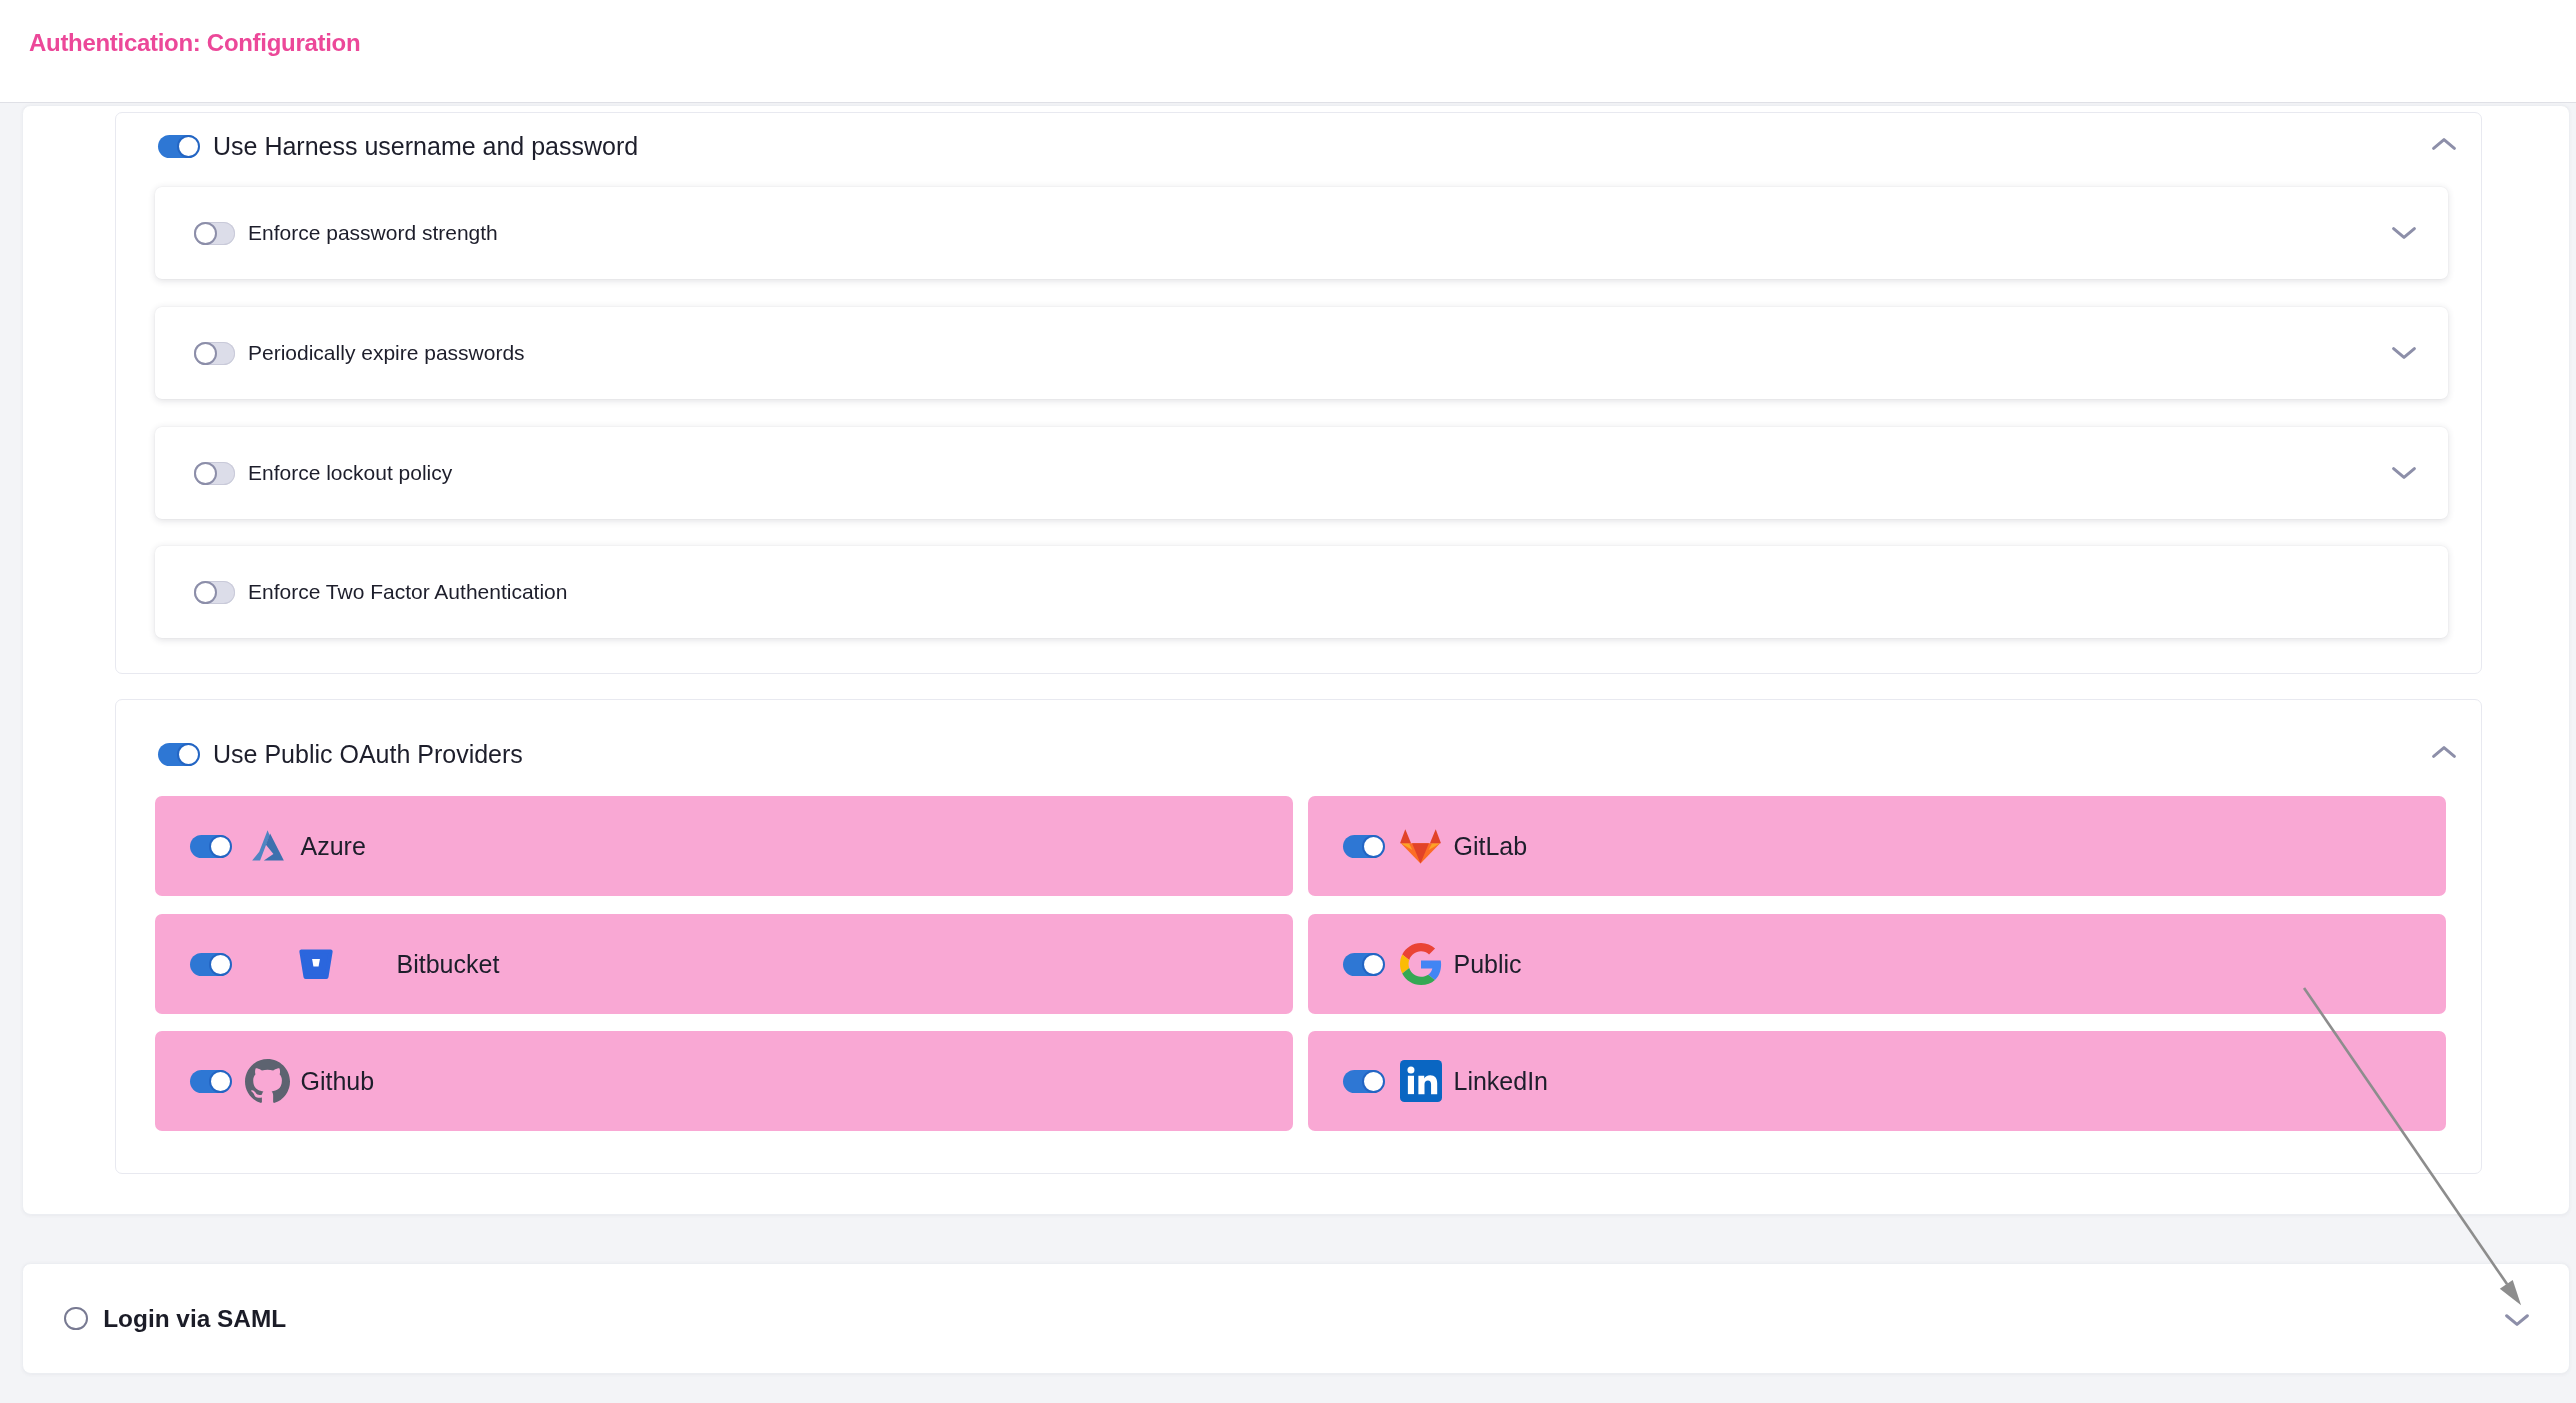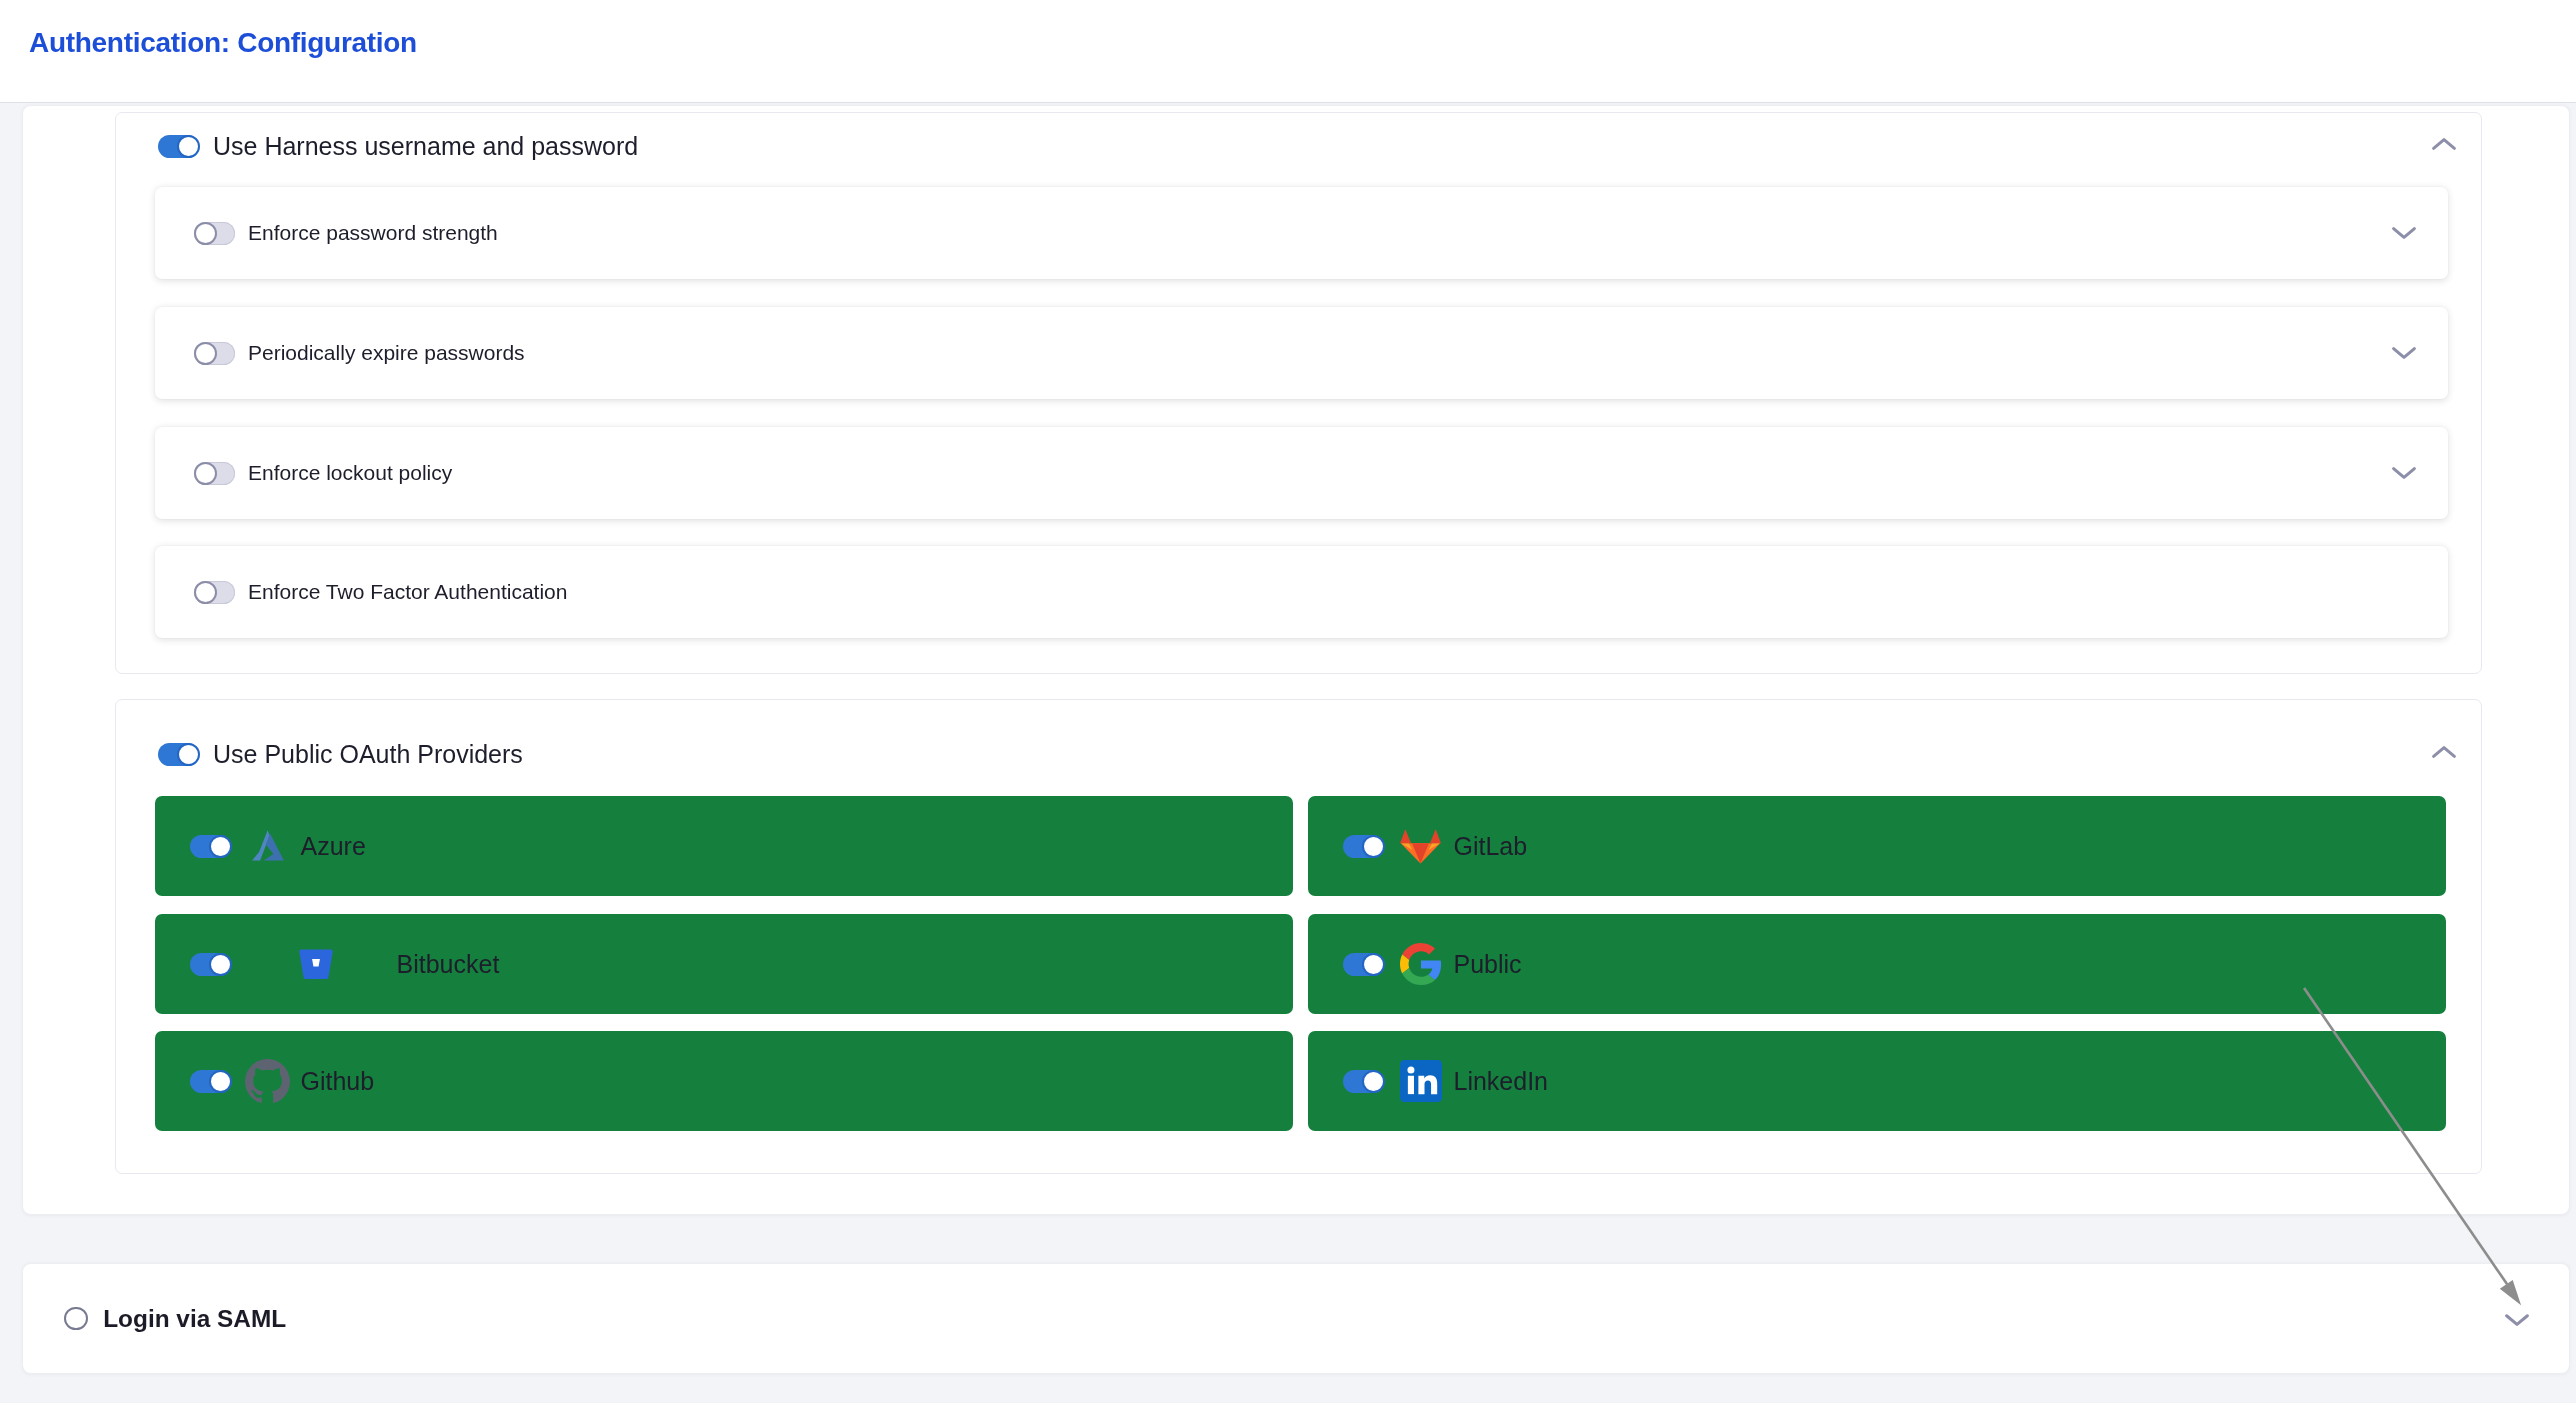--- a/index.html
+++ b/index.html
@@ -9,21 +9,21 @@
     font-family:"Liberation Sans","DejaVu Sans",sans-serif;
     color:#1d1e2b;
   }
   
   .page-header{
     position:absolute;left:0;top:0;width:2576px;height:103px;
     background:#ffffff;border-bottom:1.7px solid #dfe0e6;box-sizing:border-box;
   }
   .page-title{
     position:absolute;left:29px;top:0;height:86px;display:flex;align-items:center;
-    font-size:28px;font-weight:700;color:#1d4ed8;letter-spacing:-0.3px;
+    font-size:24px;font-weight:700;color:#ec4899;letter-spacing:-0.3px;
   }
   
   .outer-card{
     position:absolute;left:22px;top:105px;width:2548px;height:1110px;
     background:#ffffff;border:0.9px solid #eceef2;border-radius:8.7px;box-sizing:border-box;
     box-shadow:0 0.9px 3.5px rgba(50,55,80,.05);
   }
   .section-card{
     position:absolute;left:92px;width:2367px;
     border:1.7px solid #e8e9f0;border-radius:7px;box-sizing:border-box;background:#fff;
@@ -44,21 +44,21 @@
     position:absolute;left:39px;width:2293px;height:92px;
     background:#fff;border-radius:7px;
     box-shadow:0 1.7px 7px rgba(40,41,61,.14),0 0 1.7px rgba(40,41,61,.06);
     display:flex;align-items:center;
   }
   .policy-row .tg{margin-left:39px;}
   .policy-row .row-label{margin-left:13px;font-size:21px;}
   .row-chevron{position:absolute;right:31px;top:50%;transform:translateY(-50%);}
   
   .provider-row{
-    position:absolute;width:1138px;height:100px;background:#15803d;border-radius:7px;
+    position:absolute;width:1138px;height:100px;background:#f9a8d4;border-radius:7px;
     display:flex;align-items:center;
   }
   .provider-row .tg{margin-left:35px;}
   .provider-icon{margin-left:14px;width:45px;height:45px;display:flex;align-items:center;justify-content:center;}
   .provider-label{margin-left:10.5px;font-size:25px;}
   
   .tg{width:41px;height:23px;border-radius:12.2px;position:relative;flex:none;
       background:#dcdde9;box-shadow:inset 0 0 0 0.9px #c9cad9;cursor:pointer;}
   .tg .knob{
     position:absolute;top:0;left:0;width:23px;height:23px;border-radius:50%;

